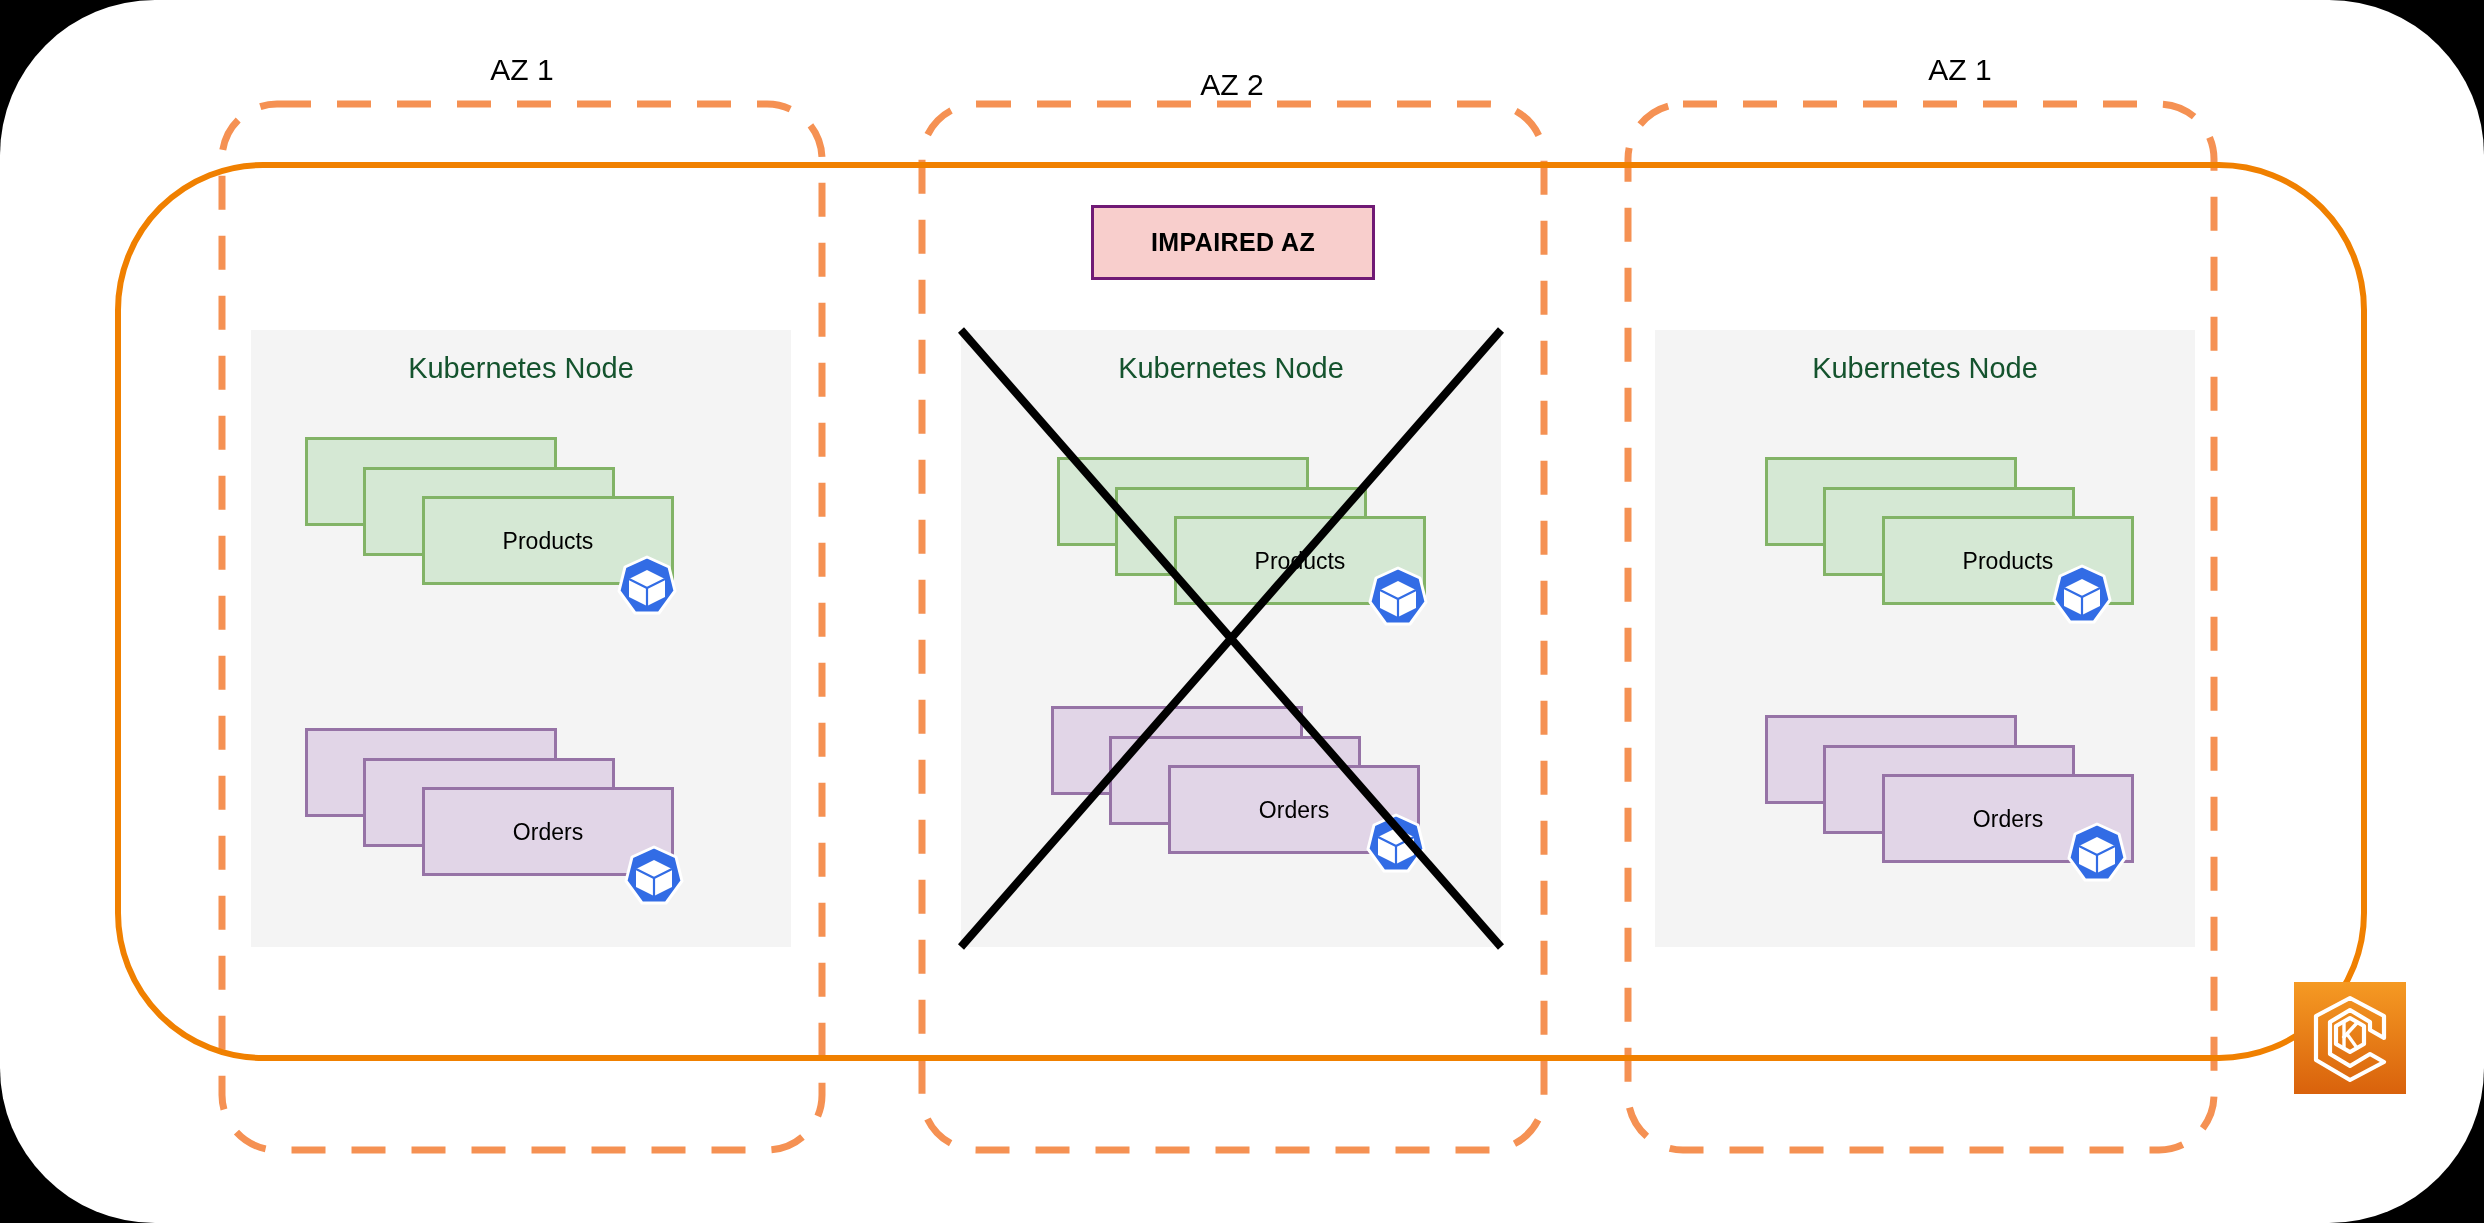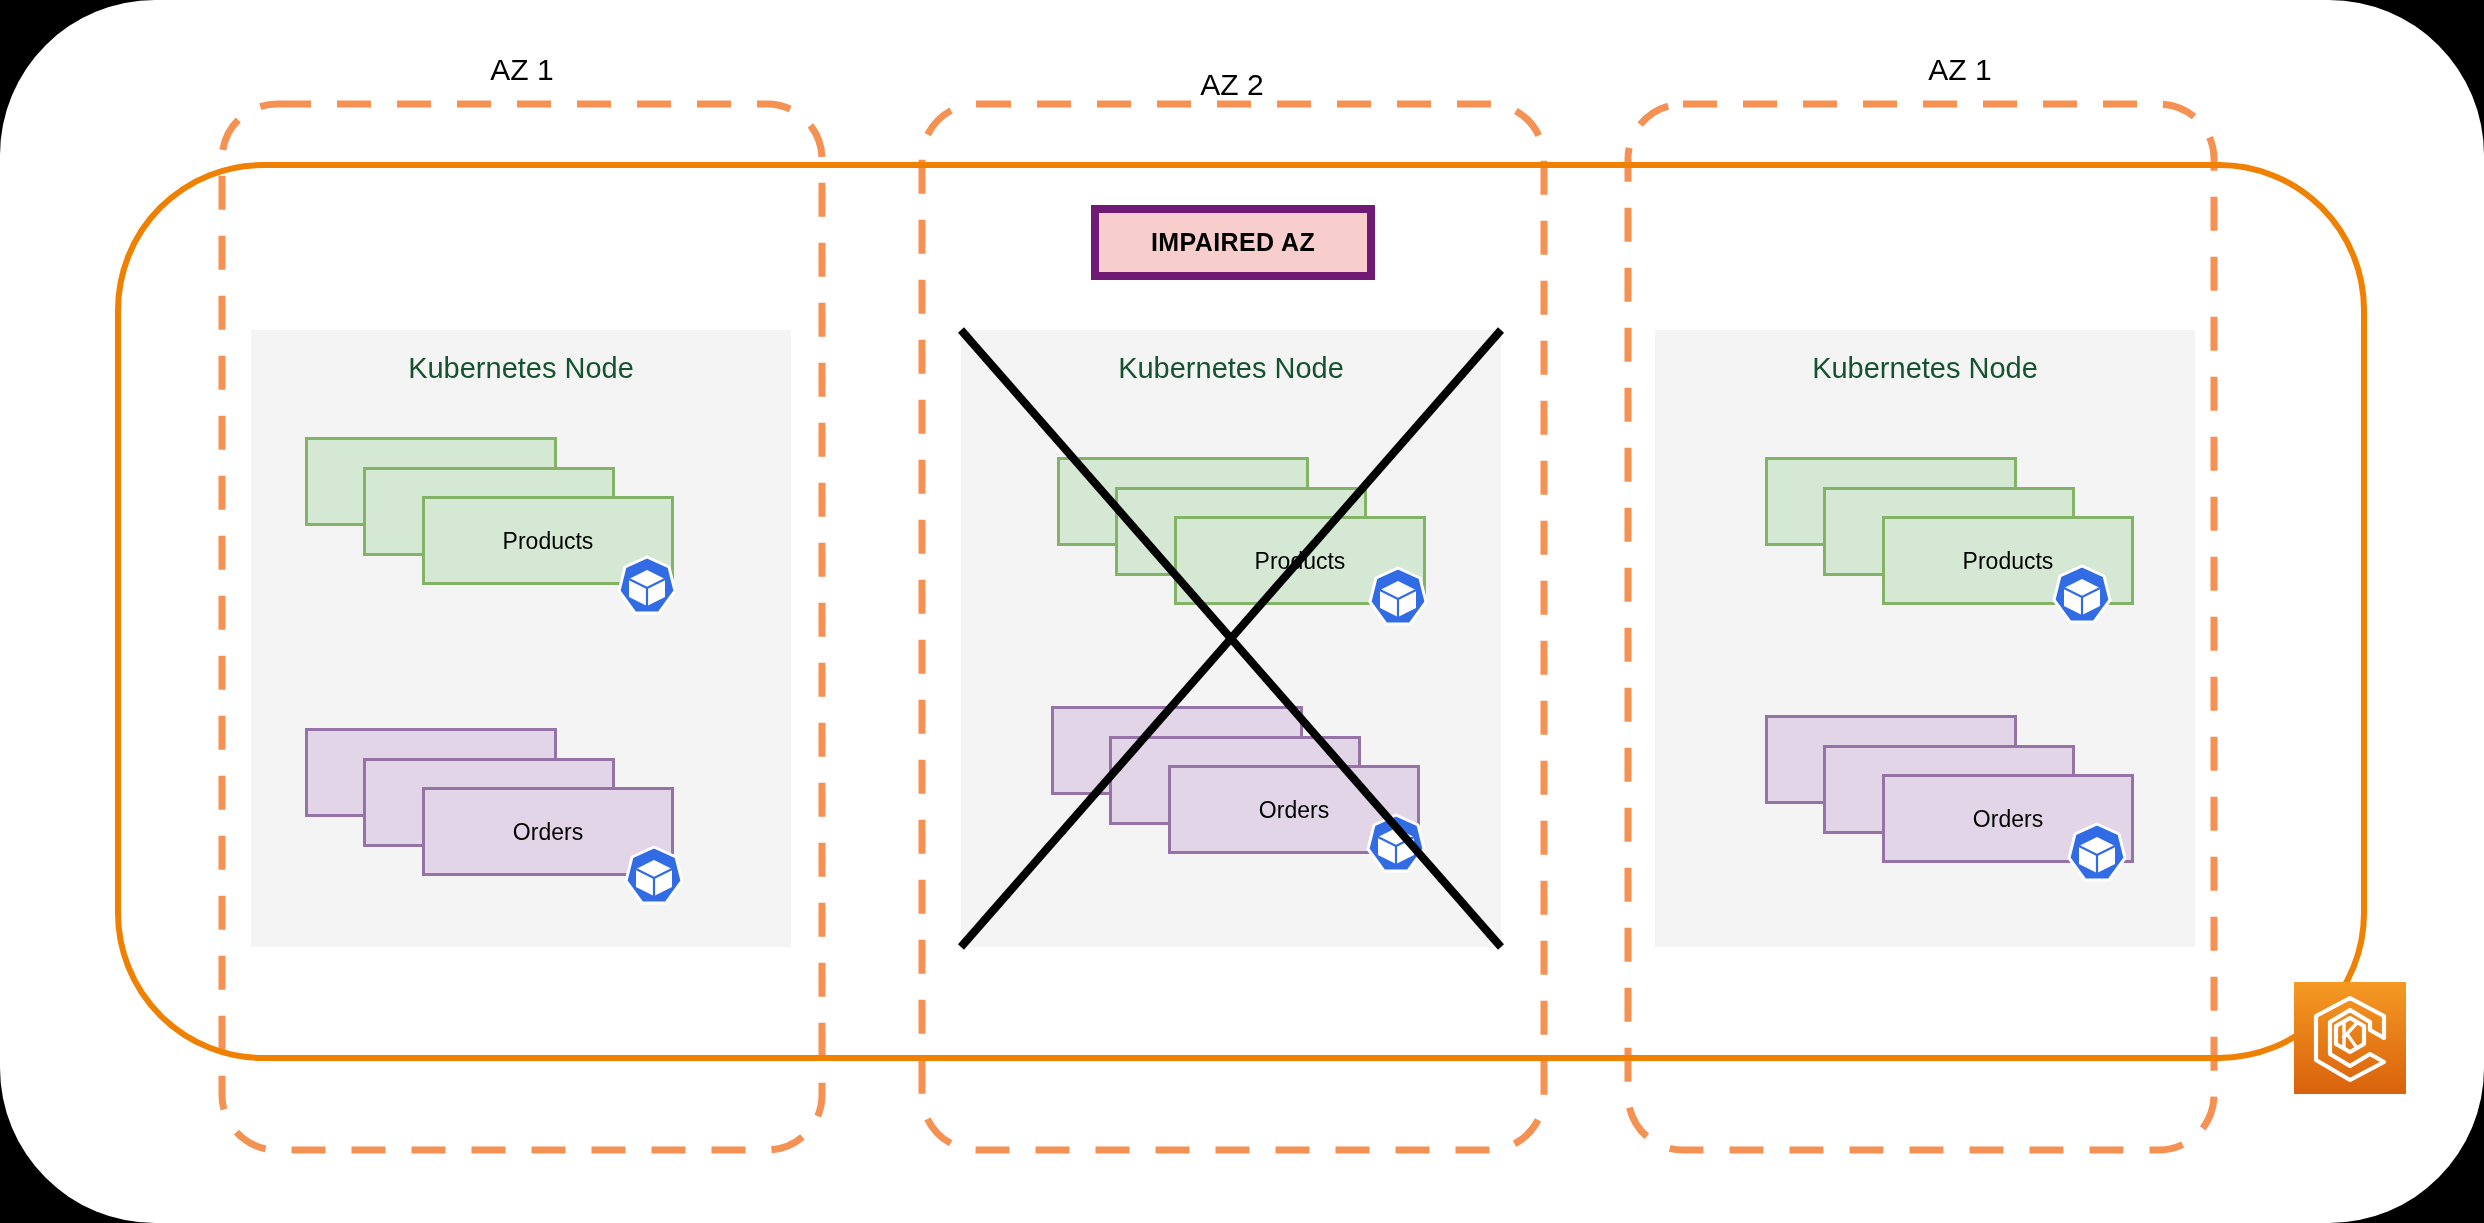--- a/index.html
+++ b/index.html
@@ -95,21 +95,21 @@
   
   .eks-badge {
     position: absolute;
   }
 
   
   .impaired-flag {
     position: absolute;
     box-sizing: border-box;
     background: #F8CECC;
-    border: 8px solid #701a75;
+    border: 3px solid #701a75;
     display: flex;
     align-items: center;
     justify-content: center;
     font-size: 25px;
     font-weight: bold;
     letter-spacing: 0.4px;
     color: #000000;
   }
 </style>
 </head>

